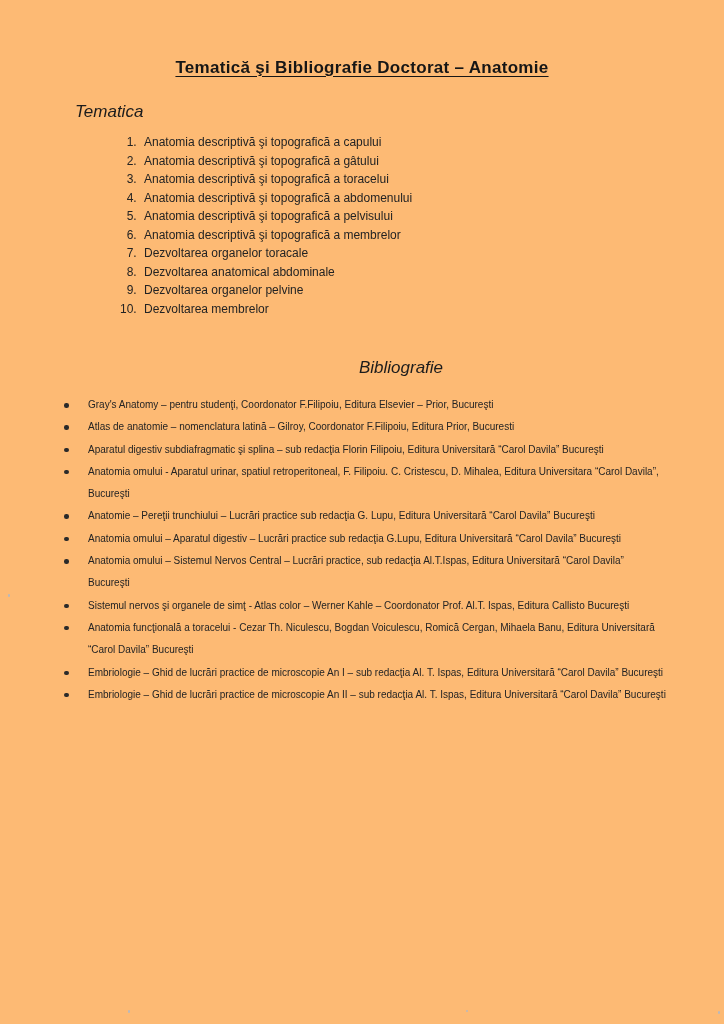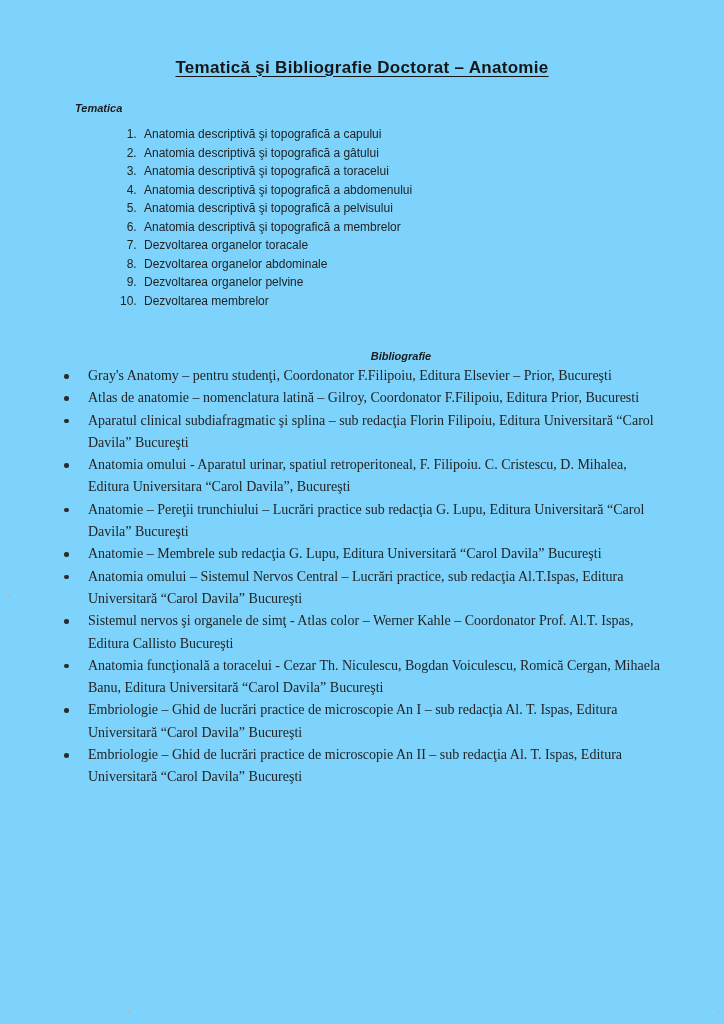--- a/index.html
+++ b/index.html
@@ -4,41 +4,41 @@
 <style>
   html, body {
     margin: 0;
     padding: 0;
     background: #ffffff;
   }
   .page {
     position: relative;
     width: 724px;
     height: 1024px;
-    background: #7dd3fc;
+    background: #fdba74;
     overflow: hidden;
     font-family: "Liberation Sans", sans-serif;
     color: #222222;
     box-sizing: border-box;
   }
   .title {
     margin: 0;
     padding-top: 58px;
     text-align: center;
     font-size: 17px;
     font-weight: bold;
     letter-spacing: 0.3px;
     color: #161616;
     text-decoration: underline;
     text-underline-offset: 3px;
   }
   .section-heading {
     margin: 0;
-    font-size: 11px;
-    font-weight: bold;
+    font-size: 17px;
+    font-weight: normal;
     font-style: italic;
     color: #1c1c1c;
   }
   .tematica-heading {
     margin: 24px 0 0 75px;
   }
   .topic-list {
     margin: 11px 0 7px 0;
     padding: 0 0 0 140px;
     font-size: 12px;
@@ -46,27 +46,26 @@
     color: #232323;
   }
   .topic-list li {
     padding-left: 4px;
   }
   .biblio-heading {
     margin: 40px 0 0 78px;
     text-align: center;
   }
   .biblio-list {
-    margin: 3px 58px 0 88px;
+    margin: 16px 58px 0 88px;
     padding: 0;
     list-style: none;
-    font-size: 14px;
+    font-size: 10px;
     line-height: 22.3px;
     color: #242424;
-    font-family: Liberation Serif, serif;
   }
   .biblio-item {
     position: relative;
   }
   .biblio-item::before {
     content: "";
     position: absolute;
     left: -24px;
     top: 9px;
     width: 4.5px;
@@ -104,44 +103,44 @@
       <li class="topic-item">Anatomia descriptivă şi topografică a toracelui</li>
 
       <li class="topic-item">Anatomia descriptivă şi topografică a abdomenului</li>
 
       <li class="topic-item">Anatomia descriptivă şi topografică a pelvisului</li>
 
       <li class="topic-item">Anatomia descriptivă şi topografică a membrelor</li>
 
       <li class="topic-item">Dezvoltarea organelor toracale</li>
 
-      <li class="topic-item">Dezvoltarea organelor abdominale</li>
+      <li class="topic-item">Dezvoltarea anatomical abdominale</li>
 
       <li class="topic-item">Dezvoltarea organelor pelvine</li>
 
       <li class="topic-item">Dezvoltarea membrelor</li>
     </ol>
 
   <h2 class="section-heading biblio-heading">Bibliografie</h2>
 
   <ul class="biblio-list">
 
       <li class="biblio-item">Gray's Anatomy – pentru studenţi, Coordonator F.Filipoiu, Editura Elsevier – Prior, Bucureşti</li>
 
       <li class="biblio-item">Atlas de anatomie – nomenclatura latină – Gilroy, Coordonator F.Filipoiu, Editura Prior, Bucuresti</li>
 
-      <li class="biblio-item">Aparatul clinical subdiafragmatic şi splina – sub redacţia Florin Filipoiu, Editura Universitară  “Carol Davila” Bucureşti</li>
+      <li class="biblio-item">Aparatul digestiv subdiafragmatic şi splina – sub redacţia Florin Filipoiu, Editura Universitară  “Carol Davila” Bucureşti</li>
 
       <li class="biblio-item">Anatomia omului - Aparatul urinar, spatiul retroperitoneal, F. Filipoiu. C. Cristescu, D. Mihalea, Editura Universitara “Carol Davila”, Bucureşti</li>
 
       <li class="biblio-item">Anatomie – Pereţii trunchiului – Lucrări practice sub redacţia G. Lupu, Editura Universitară  “Carol Davila” Bucureşti</li>
 
 
+      <li class="biblio-item">Anatomia omului – Aparatul digestiv – Lucrări practice sub redacţia G.Lupu, Editura Universitară  “Carol Davila” Bucureşti</li>
 
-      <li class="biblio-item">Anatomie – Membrele sub redacţia G. Lupu, Editura Universitară “Carol Davila” Bucureşti</li>
 
 
       <li class="biblio-item">Anatomia omului – Sistemul Nervos Central – Lucrări practice, sub redacţia Al.T.Ispas, Editura Universitară “Carol Davila” Bucureşti</li>
 
       <li class="biblio-item">Sistemul nervos şi organele de simţ - Atlas color – Werner Kahle – Coordonator Prof. Al.T. Ispas, Editura Callisto Bucureşti</li>
 
       <li class="biblio-item">Anatomia funcţională a toracelui - Cezar Th. Niculescu, Bogdan Voiculescu, Romică Cergan, Mihaela Banu, Editura Universitară “Carol Davila” Bucureşti</li>
 
       <li class="biblio-item">Embriologie – Ghid de lucrări practice de microscopie An I – sub redacţia Al. T. Ispas, Editura Universitară  “Carol Davila” Bucureşti</li>
 

